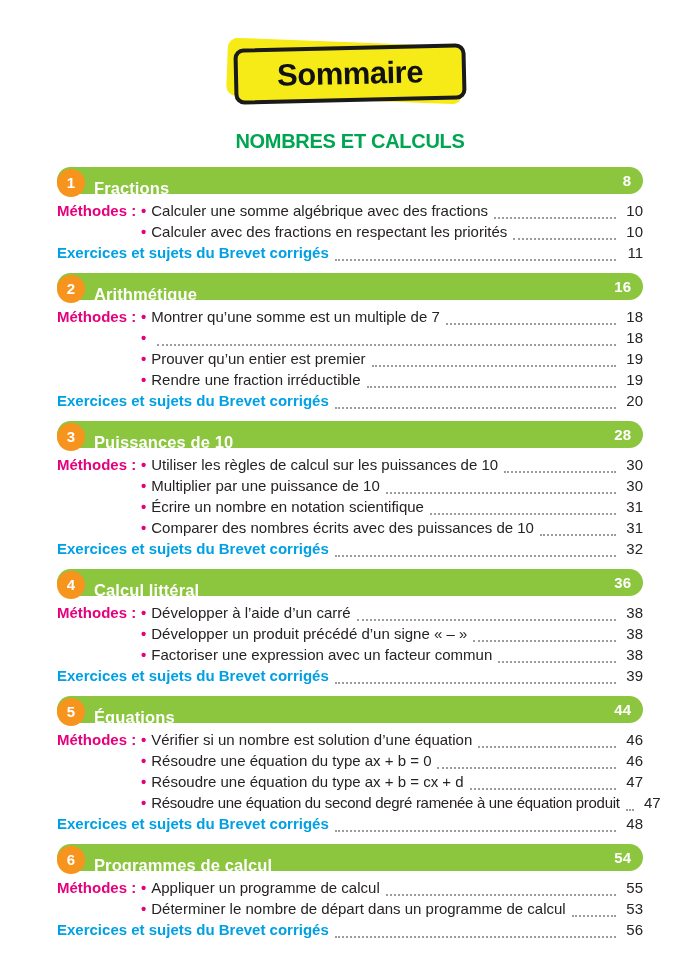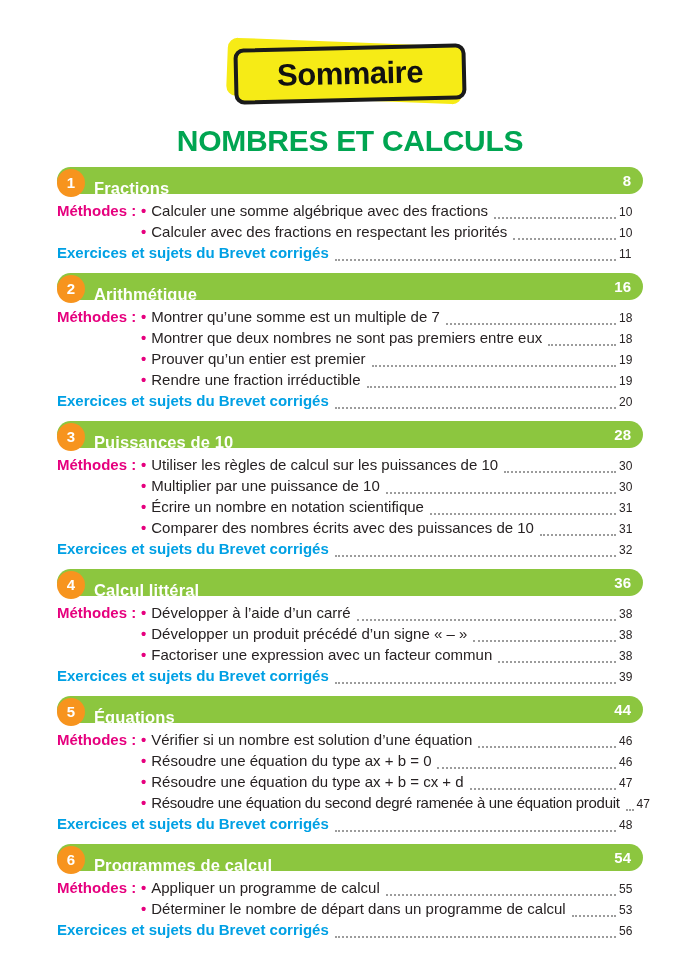--- a/index.html
+++ b/index.html
@@ -45,21 +45,21 @@
   }
   .sommaire-title{
     font-size:31px;font-weight:800;color:#111;
     letter-spacing:-0.5px;
   }
 
   
   .part-heading{
     margin:25px 0 12px;
     text-align:center;
-    font-size:30px;line-height:28px;font-weight:800;
+    font-size:20px;line-height:28px;font-weight:800;
     color:var(--heading-green);
     letter-spacing:-0.3px;
   }
 
   
   .sections{margin:0 57px;}
   .section{margin-bottom:8px;}
 
   .bar{
     position:relative;
@@ -125,22 +125,22 @@
     flex:1 1 10px;
     min-width:8px;
     border-bottom:2px dotted var(--leader-gray);
     align-self:flex-end;
     margin:0 3px 4px 6px;
     height:0;
   }
   .row-page{
     flex:0 0 auto;
     min-width:24px;
-    text-align:left;
-    font-size:12px;
+    text-align:right;
+    font-size:15px;
     color:var(--text-dark);
   }
   .row.exercises .row-text{
     color:var(--exercises-blue);
     font-weight:800;
   }
 </style>
 </head>
 <body>
 
@@ -199,21 +199,20 @@
           <div class="row">
     <span class="row-label">Méthodes :</span>
     <span class="bullet">•</span>
     <span class="row-text">Montrer qu’une somme est un multiple de 7</span>
     <span class="leader"></span>
     <span class="row-page">18</span>
   </div>
           <div class="row">
     <span class="row-label"></span>
     <span class="bullet">•</span>
-    <span class="row-text">Montrer que deux nombres ne sont pas premiers entre eux</span>
     <span class="leader"></span>
     <span class="row-page">18</span>
   </div>
           <div class="row">
     <span class="row-label"></span>
     <span class="bullet">•</span>
     <span class="row-text">Prouver qu’un entier est premier</span>
     <span class="leader"></span>
     <span class="row-page">19</span>
   </div>

